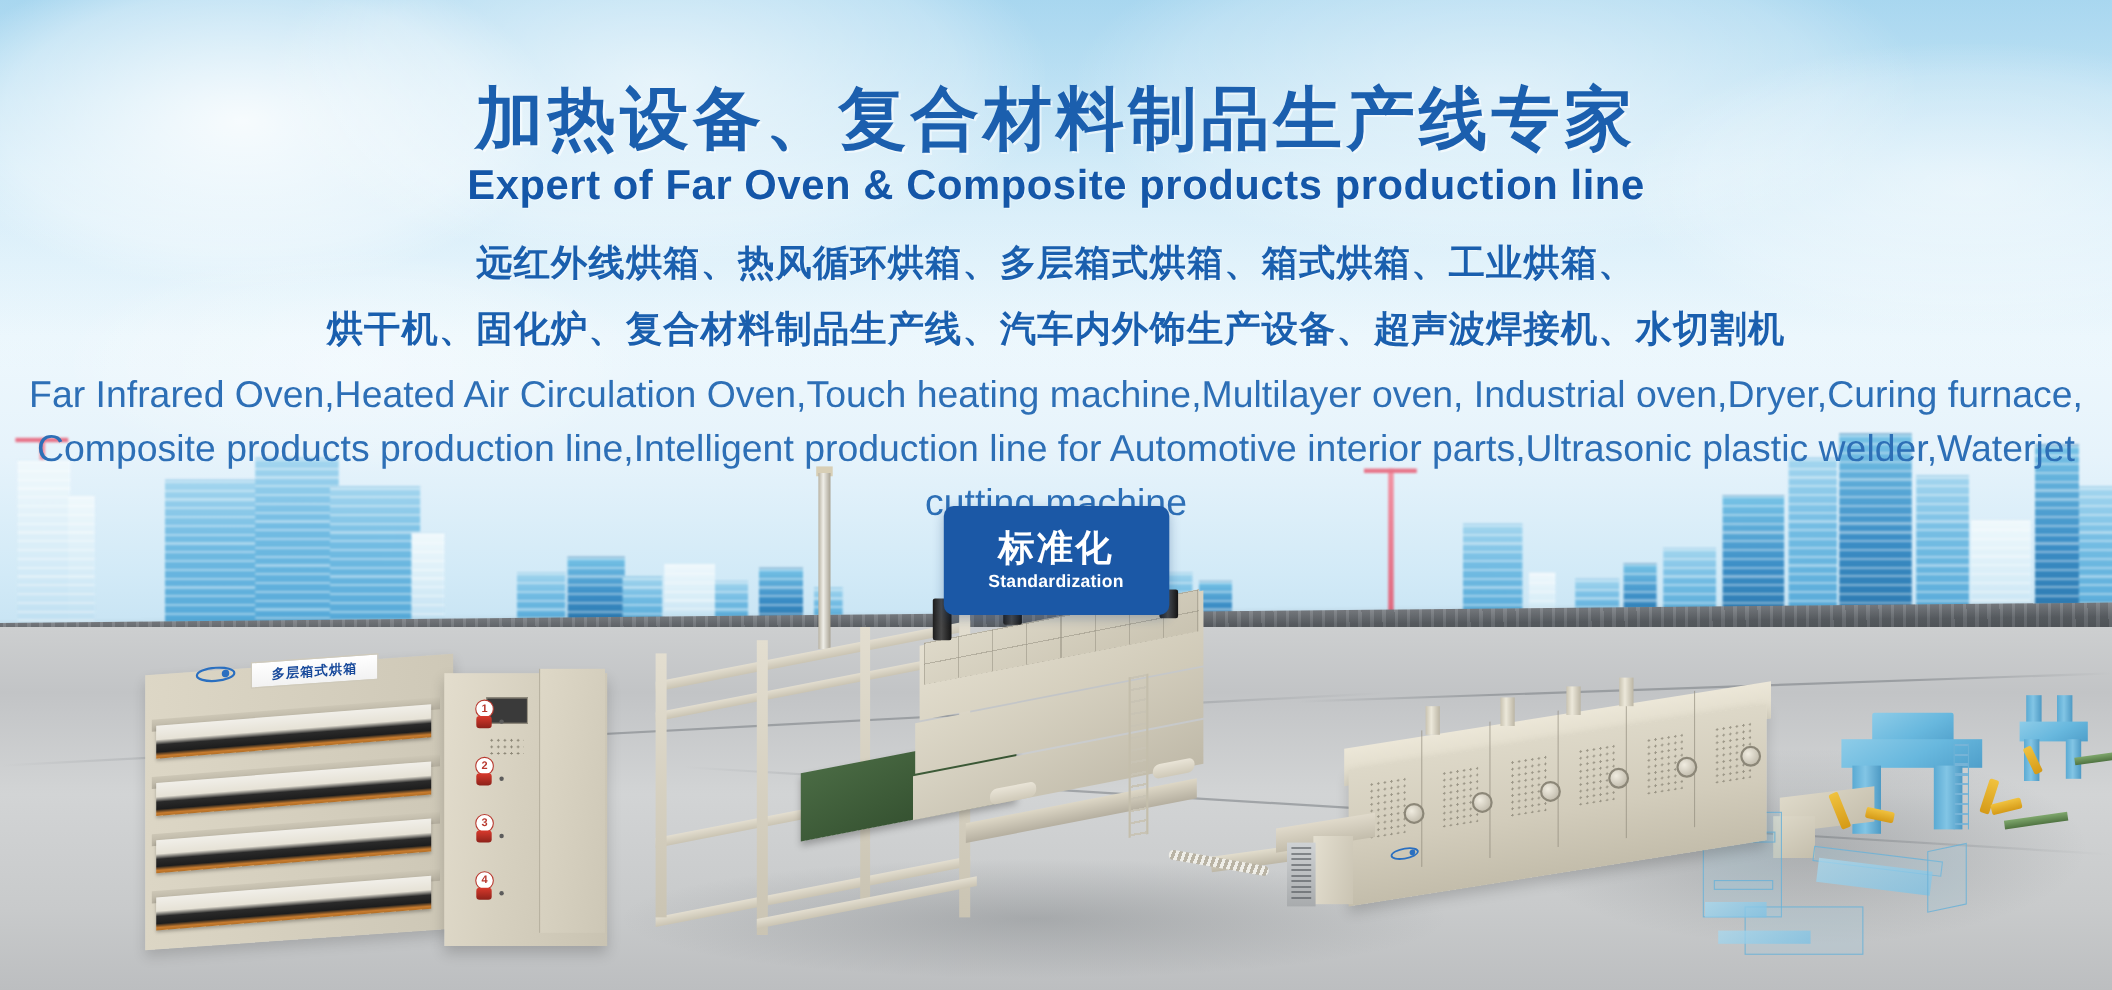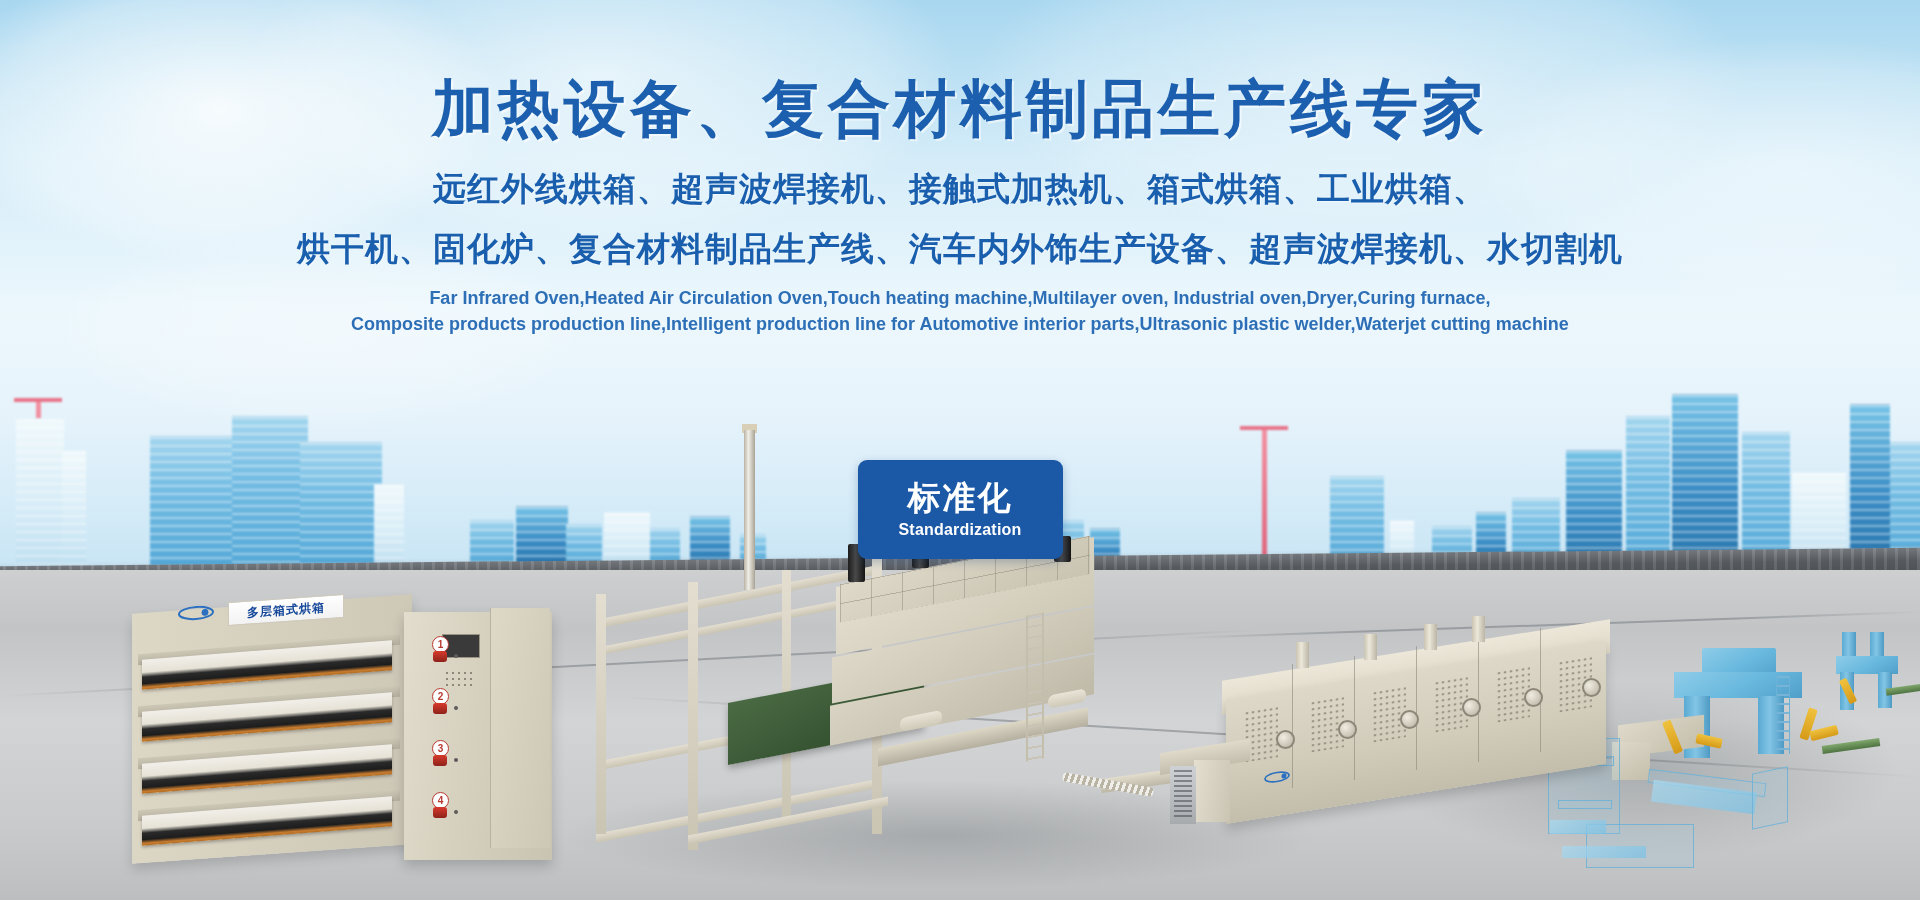--- a/index.html
+++ b/index.html
@@ -108,21 +108,21 @@
     text-shadow: 1px 1px 0 rgba(255,255,255,.5);
   }
   .sub-cn {
     font-size: 33px; font-weight: 700; letter-spacing: 1px;
     color: #1a5fae; line-height: 1.42;
     text-shadow: 1px 1px 0 rgba(255,255,255,.45);
     margin-top: 13px;
   }
   #sub-cn-1 { margin-top: 26px; }
   .sub-en {
-    font-size: 18px; font-weight: 700; letter-spacing: 0px;
+    font-size: 34px; font-weight: 400; letter-spacing: 0px;
     color: #2d6fb6; line-height: 1.45;
   }
   #sub-en-1 { margin-top: 12px; }
 
   
   #badges {
     position: absolute; top: 448px; left: 0; width: 1920px;
     display: flex; justify-content: center; gap: 114px; z-index: 30;
   }
   .badge {
@@ -421,21 +421,22 @@
   <div id="ground">
     <div class="ground-seam" style="left:0;    top:92px;  width:1260px; transform:rotate(-3deg);"></div>
     <div class="ground-seam" style="left:620px;top:166px; width:1300px; transform:rotate(3.5deg);"></div>
     <div class="ground-seam" style="left:1180px;top:54px; width:740px;  transform:rotate(-2deg);"></div>
     <div class="ground-shadow" style="left:560px; top:210px; width:760px; height:110px;"></div>
     <div class="ground-shadow" style="left:1380px;top:110px; width:520px; height:180px;"></div>
   </div>
 
   <div id="headline-wrap">
     <div id="title-cn">加热设备、复合材料制品生产线专家</div>
-    <div id="sub-cn-1" class="sub-cn">远红外线烘箱、超声波焊接机、接触式加热机、箱式烘箱、工业烘箱、</div>
+    <div id="title-en">Expert of Far Oven &amp; Composite products production line</div>
+    <div id="sub-cn-1" class="sub-cn">远红外线烘箱、热风循环烘箱、多层箱式烘箱、箱式烘箱、工业烘箱、</div>
     <div id="sub-cn-2" class="sub-cn">烘干机、固化炉、复合材料制品生产线、汽车内外饰生产设备、超声波焊接机、水切割机</div>
     <div id="sub-en-1" class="sub-en">Far Infrared Oven,Heated Air Circulation Oven,Touch heating machine,Multilayer oven, Industrial oven,Dryer,Curing furnace,</div>
     <div id="sub-en-2" class="sub-en">Composite products production line,Intelligent production line for Automotive interior parts,Ultrasonic plastic welder,Waterjet cutting machine</div>
   </div>
 
   <div id="badges">
     <div class="badge">
       <span class="badge-cn">标准化</span>
       <span class="badge-en">Standardization</span>
     </div>

